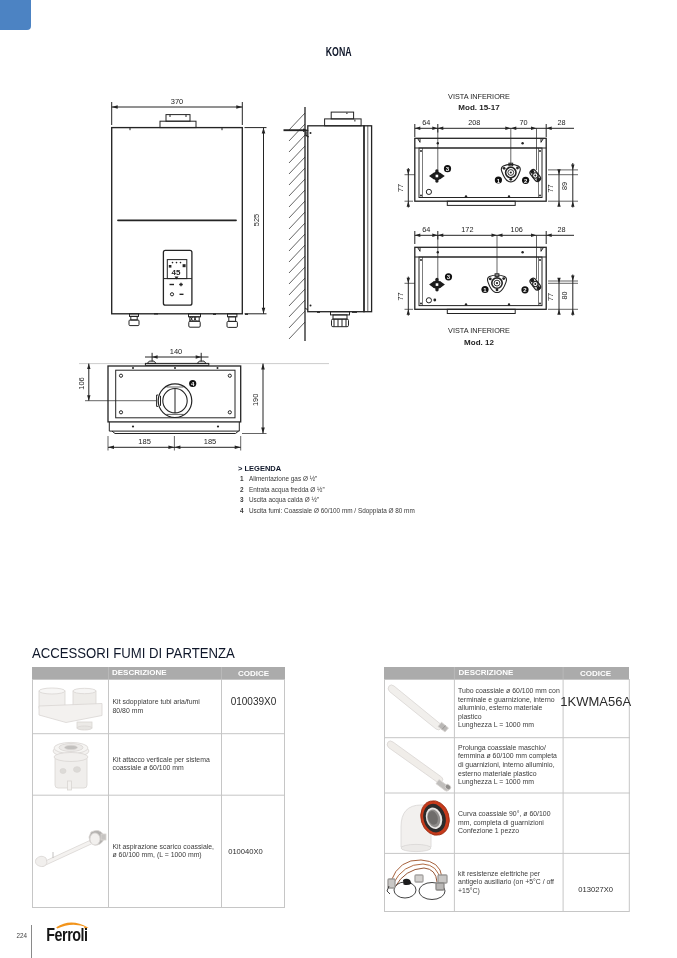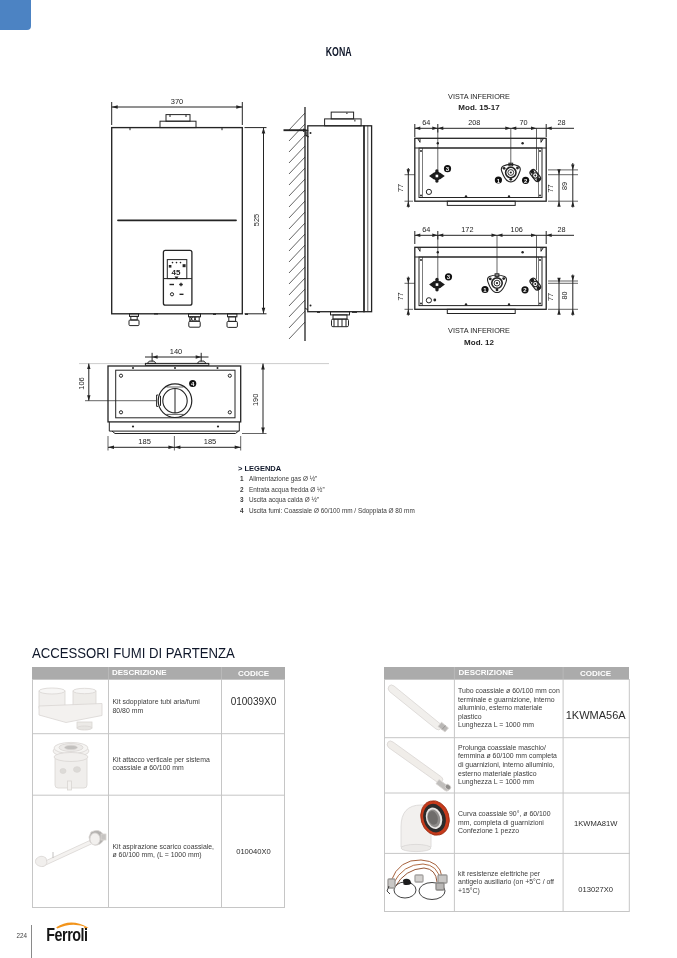--- a/index.html
+++ b/index.html
@@ -493,21 +493,21 @@
   <div class="abs" style="left:80.5px;top:12.5px;width:105px;height:54.2px;display:flex;align-items:center;font-size:6.9px;line-height:8.8px;color:#3b3b3b">
       <div>Kit sdoppiatore tubi aria/fumi<br>80/80 mm</div>
     </div>
   <div class="abs" style="left:190px;top:12.5px;width:63px;height:44px;display:flex;align-items:center;justify-content:center;font-size:10px;color:#2b2b2b">010039X0</div>
   <div class="abs" style="left:80.5px;top:66.7px;width:105px;height:61.5px;display:flex;align-items:center;font-size:6.9px;line-height:8.8px;color:#3b3b3b">
       <div>Kit attacco verticale per sistema<br>coassiale ø 60/100 mm</div>
     </div>
   <div class="abs" style="left:80.5px;top:128.2px;width:105px;height:112.3px;display:flex;align-items:center;font-size:6.9px;line-height:8.8px;color:#3b3b3b">
       <div>Kit aspirazione scarico coassiale,<br>ø 60/100 mm, (L = 1000 mm)</div>
     </div>
-  <div class="abs" style="left:190px;top:128.2px;width:63px;height:112.3px;display:flex;align-items:center;justify-content:center;font-size:7.6px;color:#2b2b2b">010040X0</div>
+  <div class="abs" style="left:182px;top:128.2px;width:63px;height:112.3px;display:flex;align-items:center;justify-content:center;font-size:7.6px;color:#2b2b2b">010040X0</div>
 </div>
 
 <div class="abs" style="left:383.6px;top:667px;width:245.8px;height:245px">
 
   <div class="abs" style="left:0;top:0;width:245.8px;height:12.5px;background:#ababab"></div>
 
   <div class="abs" style="left:75px;top:1.2px;font-size:8px;font-weight:bold;color:#fff">DESCRIZIONE</div>
 
   <div class="abs" style="left:179px;top:2px;width:66px;text-align:center;font-size:8px;font-weight:bold;color:#fff">CODICE</div>
 
@@ -568,28 +568,27 @@
       <rect x="53" y="22" width="9" height="8" rx="1" fill="#c9c7c5" stroke="#9b9997"></rect>
       <rect x="51" y="30" width="8" height="7" rx="1" fill="#b9b7b5" stroke="#8b8987"></rect>
       <rect x="30" y="22" width="8" height="7" rx="1" fill="#d2d0ce" stroke="#a5a3a1"></rect>
       <path d="M4,33 l-2,5 3,3" stroke="#2e2e2e" stroke-width="0.9"></path>
     </g>
   </svg>
 
   <div class="abs" style="left:74.5px;top:12.5px;width:103px;height:58px;display:flex;align-items:center;font-size:6.9px;line-height:8.6px;color:#3b3b3b">
       <div>Tubo coassiale ø 60/100 mm con terminale e guarnizione, interno alluminio, esterno materiale plastico<br>Lunghezza L = 1000 mm</div>
     </div>
-  <div class="abs" style="left:179.1px;top:24px;width:66px;height:48px;display:flex;align-items:center;justify-content:center;font-size:11px;color:#2b2b2b">1KWMA56A</div>
+  <div class="abs" style="left:179.1px;top:10px;width:66px;height:48px;display:flex;align-items:center;justify-content:center;font-size:13px;color:#2b2b2b">1KWMA56A</div>
   <div class="abs" style="left:74.5px;top:70.7px;width:103px;height:55.3px;display:flex;align-items:center;font-size:6.9px;line-height:8.6px;color:#3b3b3b">
       <div>Prolunga coassiale maschio/ femmina ø 60/100 mm completa di guarnizioni, interno alluminio, esterno materiale plastico<br>Lunghezza L = 1000 mm</div>
     </div>
   <div class="abs" style="left:74.5px;top:126px;width:103px;height:60.4px;display:flex;align-items:center;font-size:6.9px;line-height:8.6px;color:#3b3b3b">
       <div>Curva coassiale 90°, ø 60/100 mm, completa di guarnizioni<br>Confezione 1 pezzo</div>
     </div>
-  <div class="abs" style="left:179.1px;top:126px;width:66px;height:60.4px;display:flex;align-items:center;justify-content:center;font-size:7.6px;color:#2b2b2b">1KWMA81W</div>
   <div class="abs" style="left:74.5px;top:186.4px;width:103px;height:58.6px;display:flex;align-items:center;font-size:6.9px;line-height:8.6px;color:#3b3b3b">
       <div>kit resistenze elettriche per antigelo ausiliario (on +5°C / off +15°C)</div>
     </div>
   <div class="abs" style="left:179.1px;top:186.4px;width:66px;height:72px;display:flex;align-items:center;justify-content:center;font-size:7.6px;color:#2b2b2b">013027X0</div>
 </div>
 
 <div class="abs" style="left:0px;top:931.5px;width:27px;text-align:right;font-size:6.3px;color:#444">224</div>
 
 <div class="abs" style="left:31px;top:925px;width:1px;height:33px;background:#8a8a8a"></div>
 

